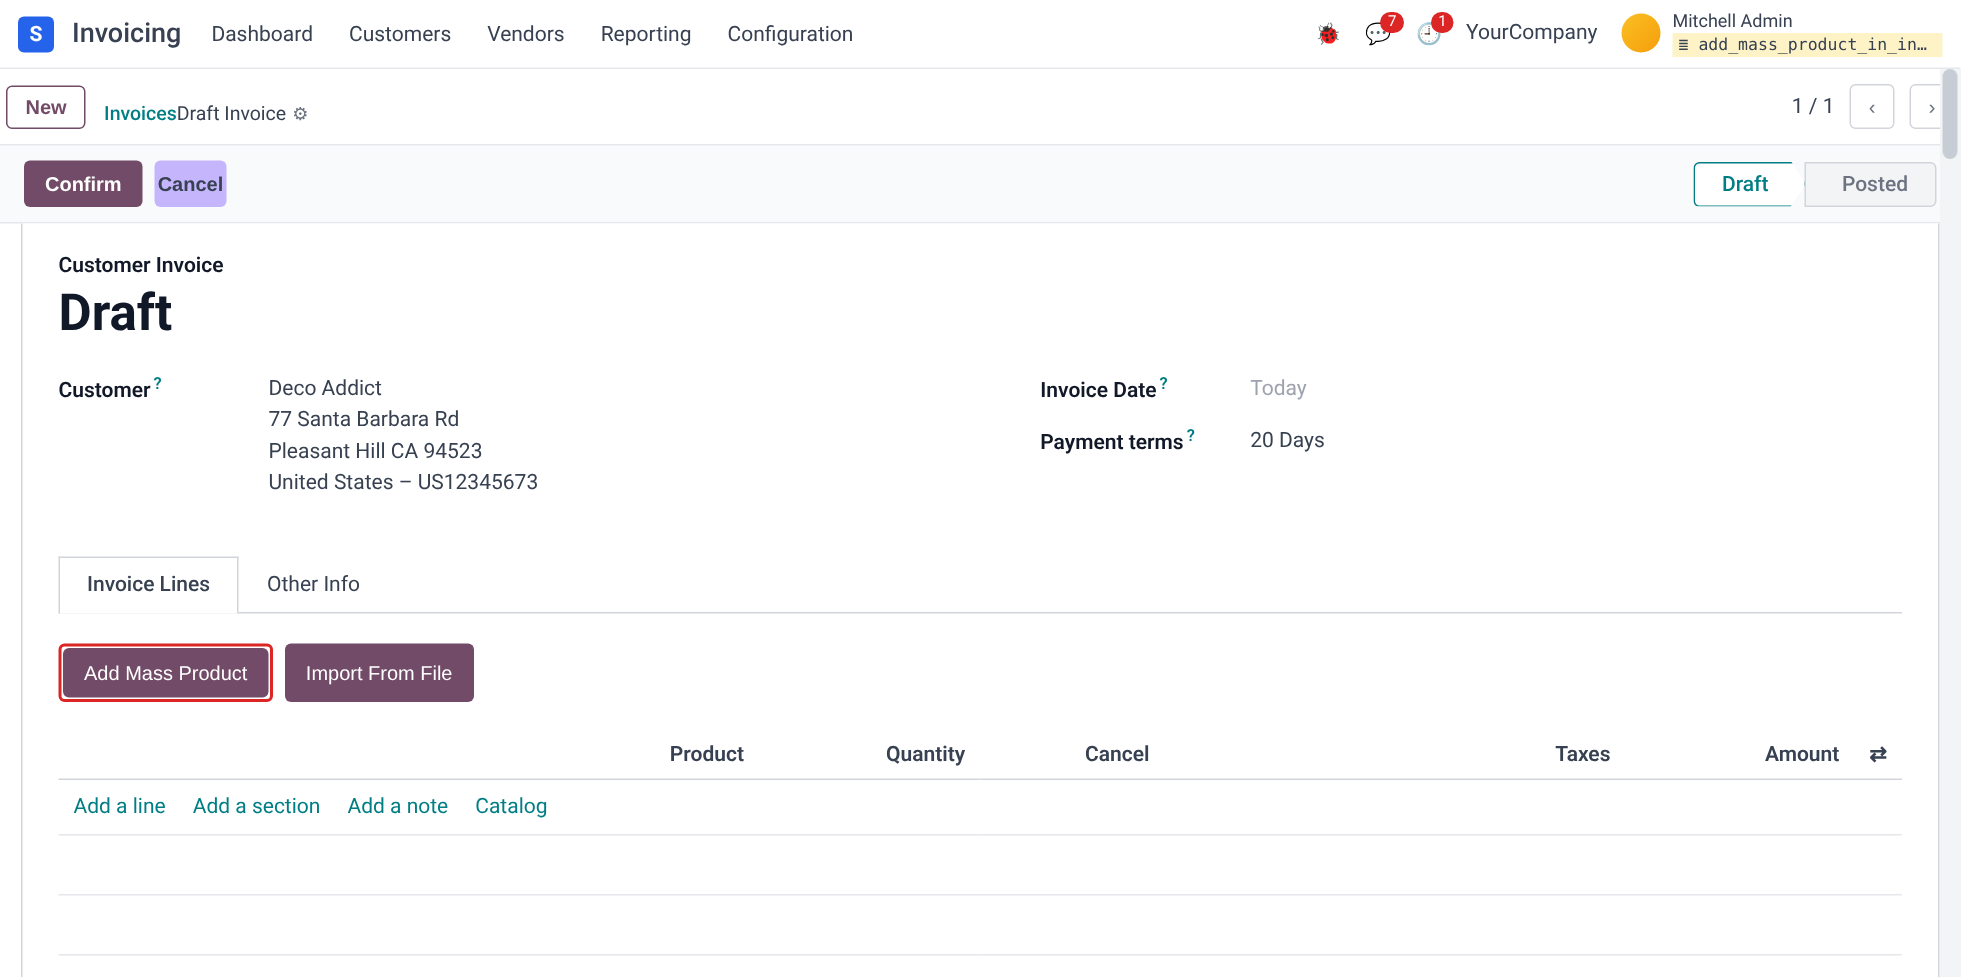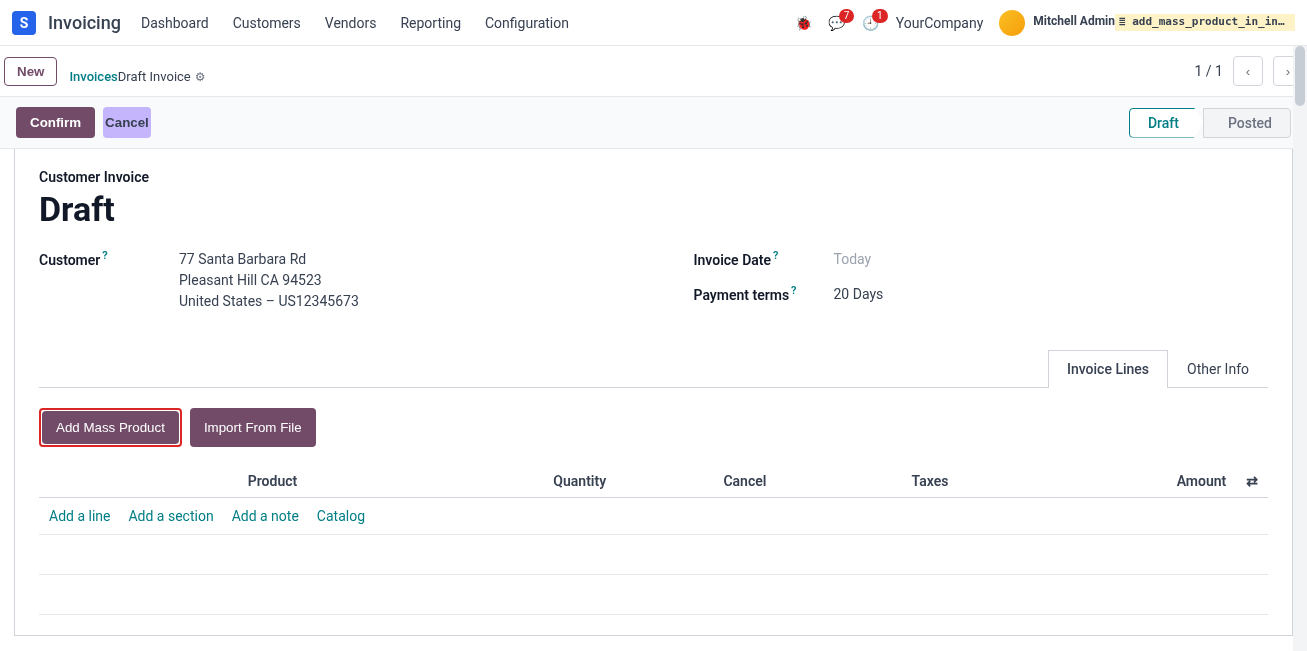--- a/index.html
+++ b/index.html
@@ -8,21 +8,21 @@
   .topnav { display: flex; align-items: center; height: 46px; padding: 0 12px; border-bottom: 1px solid #e5e7eb; }
   .app-icon { width: 24px; height: 24px; background: #2563eb; border-radius: 4px; display: flex; align-items: center; justify-content: center; color: #fff; font-weight: bold; font-size: 14px; margin-right: 12px; }
   .app-name { font-size: 18px; font-weight: 500; color: #374151; margin-right: 20px; }
   .nav-items { display: flex; gap: 24px; }
   .nav-item { color: #374151; cursor: pointer; }
   .nav-right { margin-left: auto; display: flex; align-items: center; gap: 16px; }
   .icon-badge { position: relative; display: inline-flex; }
   .badge { position: absolute; top: -6px; right: -8px; background: #dc2626; color: #fff; border-radius: 10px; font-size: 10px; padding: 1px 5px; line-height: 1.2; }
   .avatar { width: 26px; height: 26px; border-radius: 50%; background: linear-gradient(135deg, #fbbf24, #f59e0b); display: inline-block; }
   .user-block { display: flex; align-items: center; gap: 8px; }
-  .user-text { display: flex; flex-direction: row; font-size: 12px; line-height: 1.3; font-weight: bold; }
+  .user-text { display: flex; flex-direction: column; font-size: 12px; line-height: 1.3; }
   .user-sub { background: #fef3c7; padding: 1px 4px; font-family: monospace; font-size: 11px; max-width: 180px; overflow: hidden; text-overflow: ellipsis; white-space: nowrap; }
   
   .breadcrumb-bar { display: flex; align-items: flex-end; padding: 10px 4px; }
   .new-btn { border: 1px solid #714b67; color: #714b67; background: #fff; padding: 6px 12px; font-weight: 600; border-radius: 4px; cursor: pointer; margin-right: 12px; }
   .bc-text { display: flex; font-size: 13px; line-height: 1.3; }
   .bc-link { color: #017e84; font-weight: 500; }
   .bc-current { color: #374151; }
   .gear-sm { color: #6b7280; font-size: 12px; margin-left: 4px; }
   .bc-right { margin-left: auto; display: flex; align-items: center; gap: 10px; }
   .pager-btn { width: 30px; height: 30px; border: 1px solid #d1d5db; background: #fff; border-radius: 4px; cursor: pointer; color: #6b7280; display: flex; align-items: center; justify-content: center; }
@@ -41,31 +41,31 @@
   .sheet-title { font-size: 34px; font-weight: 700; color: #111827; margin-bottom: 20px; }
   
   .fields-row { display: flex; gap: 80px; }
   .field-col { flex: 1; }
   .field { display: flex; margin-bottom: 14px; }
   .field-label { width: 140px; font-weight: 600; color: #111827; }
   .field-label .help { color: #017e84; font-size: 11px; vertical-align: super; margin-left: 2px; }
   .field-value { flex: 1; color: #374151; line-height: 1.5; }
   .muted { color: #9ca3af; }
   
-  .tabs { display: flex; border-bottom: 1px solid #d1d5db; margin-top: 24px; justify-content: flex-end; }
+  .tabs { display: flex; border-bottom: 1px solid #d1d5db; margin-top: 24px; }
   .tab { padding: 10px 18px; cursor: pointer; border: 1px solid transparent; border-bottom: none; }
   .tab.active { border-color: #d1d5db; background: #fff; margin-bottom: -1px; font-weight: 500;}
   
   .tab-content { padding-top: 20px; }
   .line-buttons { display: flex; gap: 8px; margin-bottom: 18px; }
   .line-btn { background: #714b67; color: #fff; border: none; padding: 9px 14px; font-weight: 500; border-radius: 4px; cursor: pointer; }
   .highlight-box { border: 2px solid #dc2626; border-radius: 4px; padding: 1px; }
   
   .line-table { width: 100%; border-collapse: collapse; }
-  .line-table th { text-align: center; font-weight: 600; padding: 8px 10px; border-bottom: 1px solid #d1d5db; }
+  .line-table th { text-align: right; font-weight: 600; padding: 8px 10px; border-bottom: 1px solid #d1d5db; }
   .line-table th.right { text-align: right; }
   .line-table td { padding: 10px; border-bottom: 1px solid #e5e7eb; }
   .line-actions { display: flex; gap: 18px; }
   .line-actions span { color: #017e84; cursor: pointer; }
   .empty-row td { height: 40px; }
   .col-settings { width: 24px; text-align: right; color: #374151; }
   
   .scroll-track { position: fixed; right: 0; top: 46px; bottom: 0; width: 14px; background: #f3f4f6; }
   .scroll-thumb { position: absolute; left: 2px; right: 2px; top: 0; height: 60px; background: #c7cdd4; border-radius: 5px; }
 </style>
@@ -121,20 +121,21 @@
 
 <div class="sheet">
   <div class="sheet-title-sm">Customer Invoice</div>
   <div class="sheet-title">Draft</div>
 
   <div class="fields-row">
     <div class="field-col">
       <div class="field">
         <div class="field-label"><span>Customer</span><span class="help">?</span></div>
         <div class="field-value">
+          <div>Deco Addict</div>
           <div>77 Santa Barbara Rd</div>
           <div>Pleasant Hill CA 94523</div>
           <div>United States – US12345673</div>
         </div>
       </div>
     </div>
     <div class="field-col">
       <div class="field">
         <div class="field-label"><span>Invoice Date</span><span class="help">?</span></div>
         <div class="field-value muted">Today</div>

